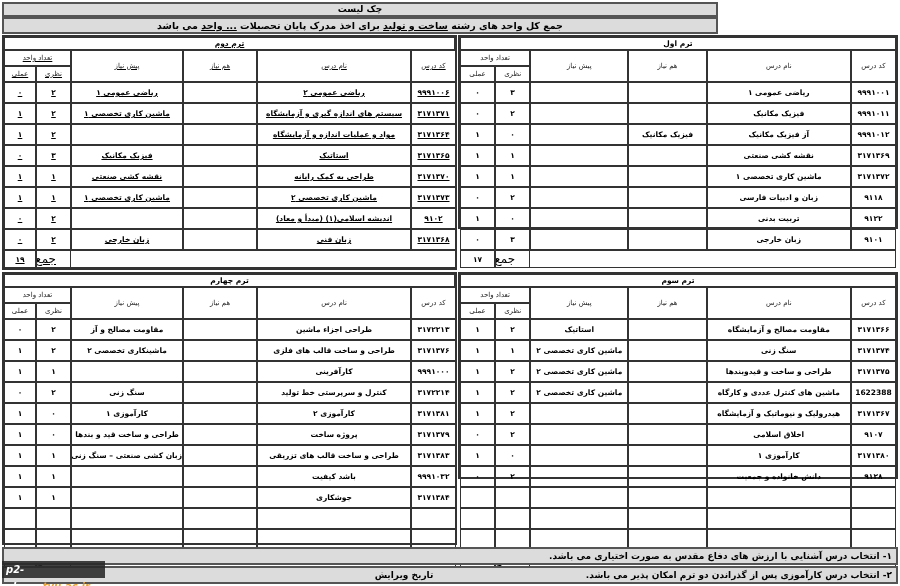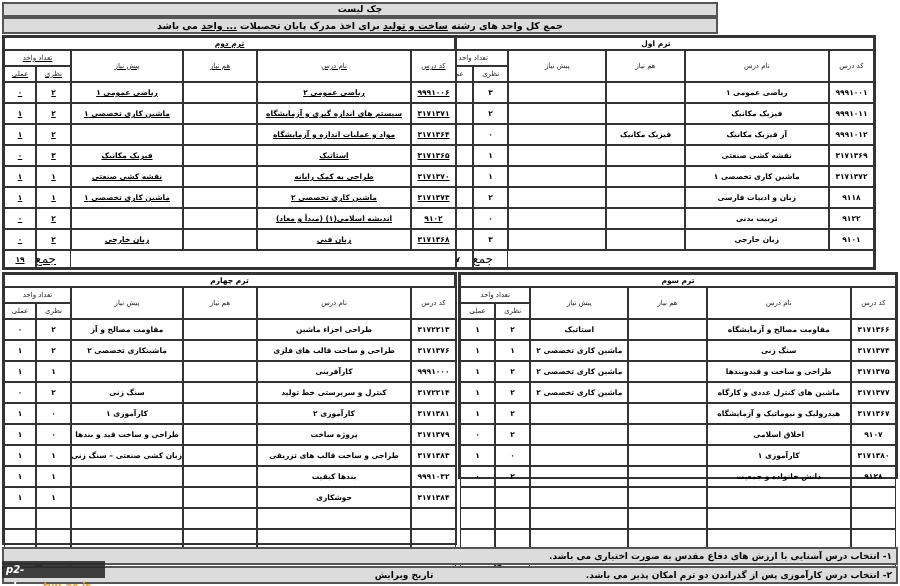--- a/index.html
+++ b/index.html
@@ -41,21 +41,21 @@
 </head>
 <body>
 
 <div id="title-bar" class="bar">
   <span>چک لیست</span>
 </div>
 <div id="subtitle-bar" class="bar">
   <span>جمع کل واحد های رشته </span><u>ساخت و تولید</u><span>  برای اخذ مدرک پایان تحصیلات </span><u>... واحد</u><span> می باشد</span>
 </div>
 
-<div class="panel" style="left:436px; top:35px; width:440px; height:235px;">
+<div class="panel" style="left:458px; top:35px; width:440px; height:194px;">
     <div class="term-title">ترم اول</div>
     <table>
       <colgroup>
         <col style="width:45px">
         <col style="width:144px">
         <col style="width:78px">
         <col style="width:98px">
         <col style="width:35px">
         <col style="width:35px">
       </colgroup>
@@ -279,21 +279,21 @@
     </tr>
         <tr>
       <td>۳۱۷۱۳۷۵</td>
       <td>طراحی و ساخت و قیدوبندها</td>
       <td></td>
       <td>ماشین کاری تخصصی ۲</td>
       <td>۲</td>
       <td>۱</td>
     </tr>
         <tr>
-      <td>۳۱۷۱۳۷۷</td>
+      <td>1622388</td>
       <td>ماشین های کنترل عددی و کارگاه</td>
       <td></td>
       <td>ماشین کاری تخصصی ۲</td>
       <td>۲</td>
       <td>۱</td>
     </tr>
         <tr>
       <td>۳۱۷۱۳۶۷</td>
       <td>هیدرولیک و نیوماتیک و آزمایشگاه</td>
       <td></td>
@@ -431,21 +431,21 @@
         <tr>
       <td>۳۱۷۱۳۸۳</td>
       <td>طراحی و ساخت قالب های تزریقی</td>
       <td></td>
       <td>زبان کشی صنعتی – سنگ زنی</td>
       <td>۱</td>
       <td>۱</td>
     </tr>
         <tr>
       <td>۹۹۹۱۰۳۲</td>
-      <td>بندها کیفیت</td>
+      <td>باشد کیفیت</td>
       <td></td>
       <td></td>
       <td>۱</td>
       <td>۱</td>
     </tr>
         <tr>
       <td>۳۱۷۱۳۸۴</td>
       <td>جوشکاری</td>
       <td></td>
       <td></td>

